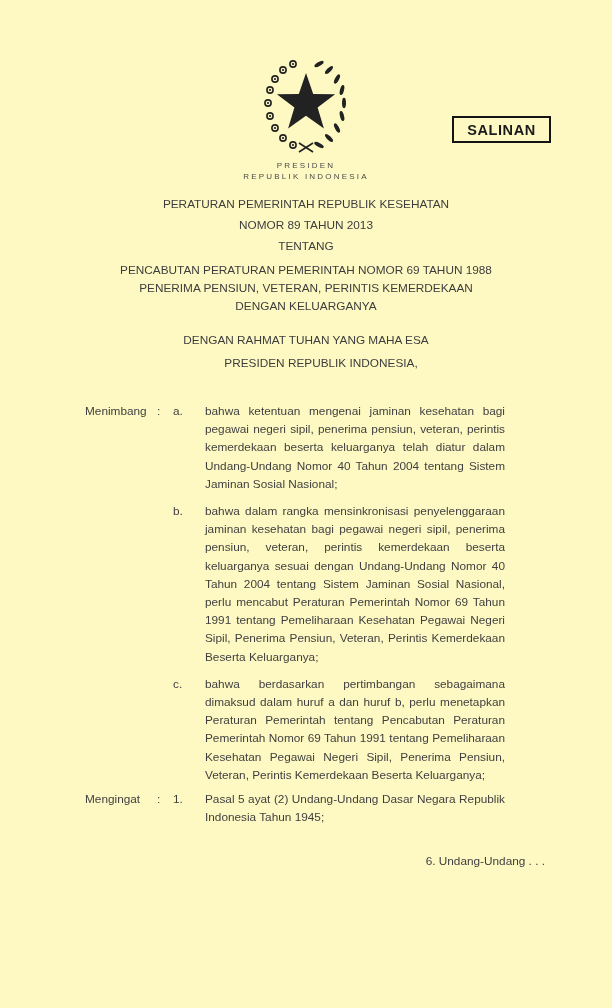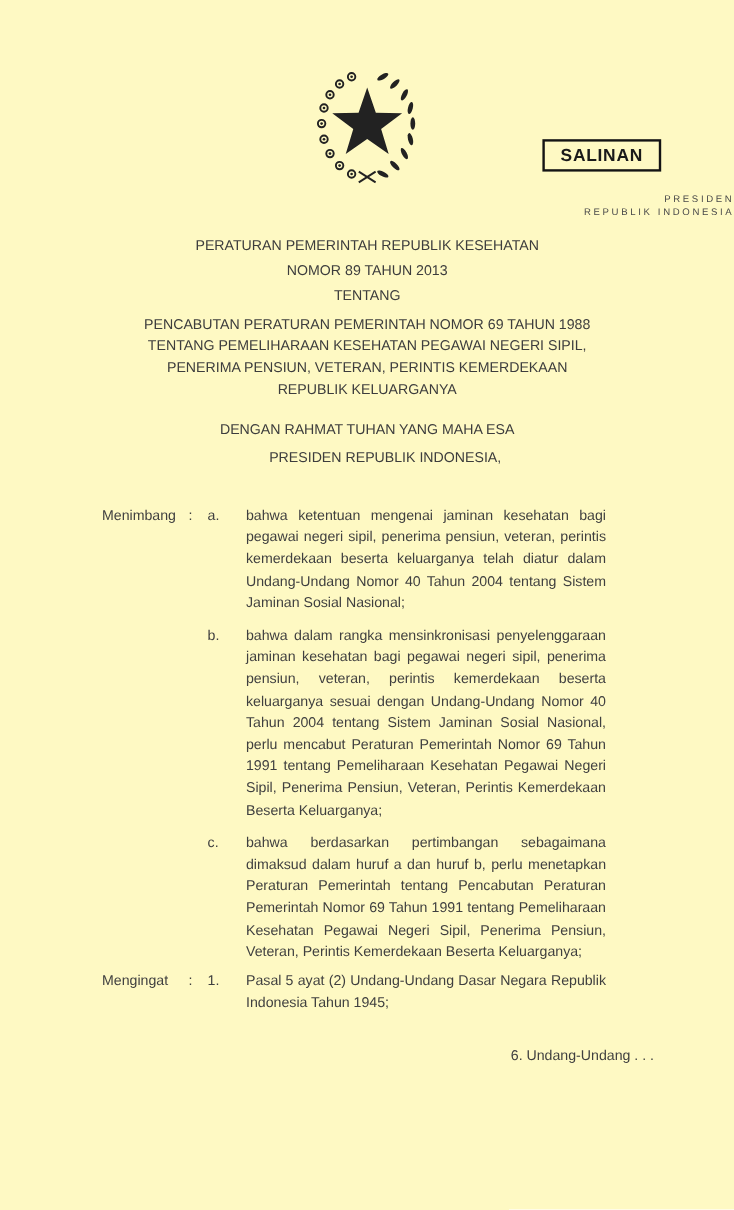--- a/index.html
+++ b/index.html
@@ -29,21 +29,21 @@
     letter-spacing: 0.6px;
     color: #1a1a1a;
   }
   .emblem-wrap {
     padding-top: 56px;
     display: flex;
     justify-content: center;
   }
   .letterhead {
     margin-top: 6px;
-    text-align: right;
+    text-align: center;
     font-size: 8px;
     letter-spacing: 2.2px;
     color: #4a4a4a;
     line-height: 11px;
   }
   .title-block {
     margin-top: 12px;
     text-align: center;
     font-size: 11.8px;
     color: #3d3d3d;
@@ -139,23 +139,22 @@
     <div>PRESIDEN</div>
     <div>REPUBLIK INDONESIA</div>
   </div>
 
   <div class="title-block">
     <div class="t-line">PERATURAN PEMERINTAH REPUBLIK KESEHATAN</div>
     <div class="t-line">NOMOR 89 TAHUN 2013</div>
     <div class="t-line">TENTANG</div>
     <div class="subject-block">
       <div class="subject-line">PENCABUTAN PERATURAN PEMERINTAH NOMOR 69 TAHUN 1988</div>
-      <div class="subject-line">TENTANG PEMELIHARAAN KESEHATAN PEGAWAI NEGERI SIPIL,</div>
       <div class="subject-line">PENERIMA PENSIUN, VETERAN, PERINTIS KEMERDEKAAN</div>
-      <div class="subject-line">REPUBLIK KELUARGANYA</div>
+      <div class="subject-line">DENGAN KELUARGANYA</div>
     </div>
     <div class="invocation">DENGAN RAHMAT TUHAN YANG MAHA ESA</div>
     <div class="authority">PRESIDEN REPUBLIK INDONESIA,</div>
   </div>
 
   <div class="clauses">
 
     <div class="clause">
       <div class="clause-label">Menimbang</div>
       <div class="clause-colon">:</div>

